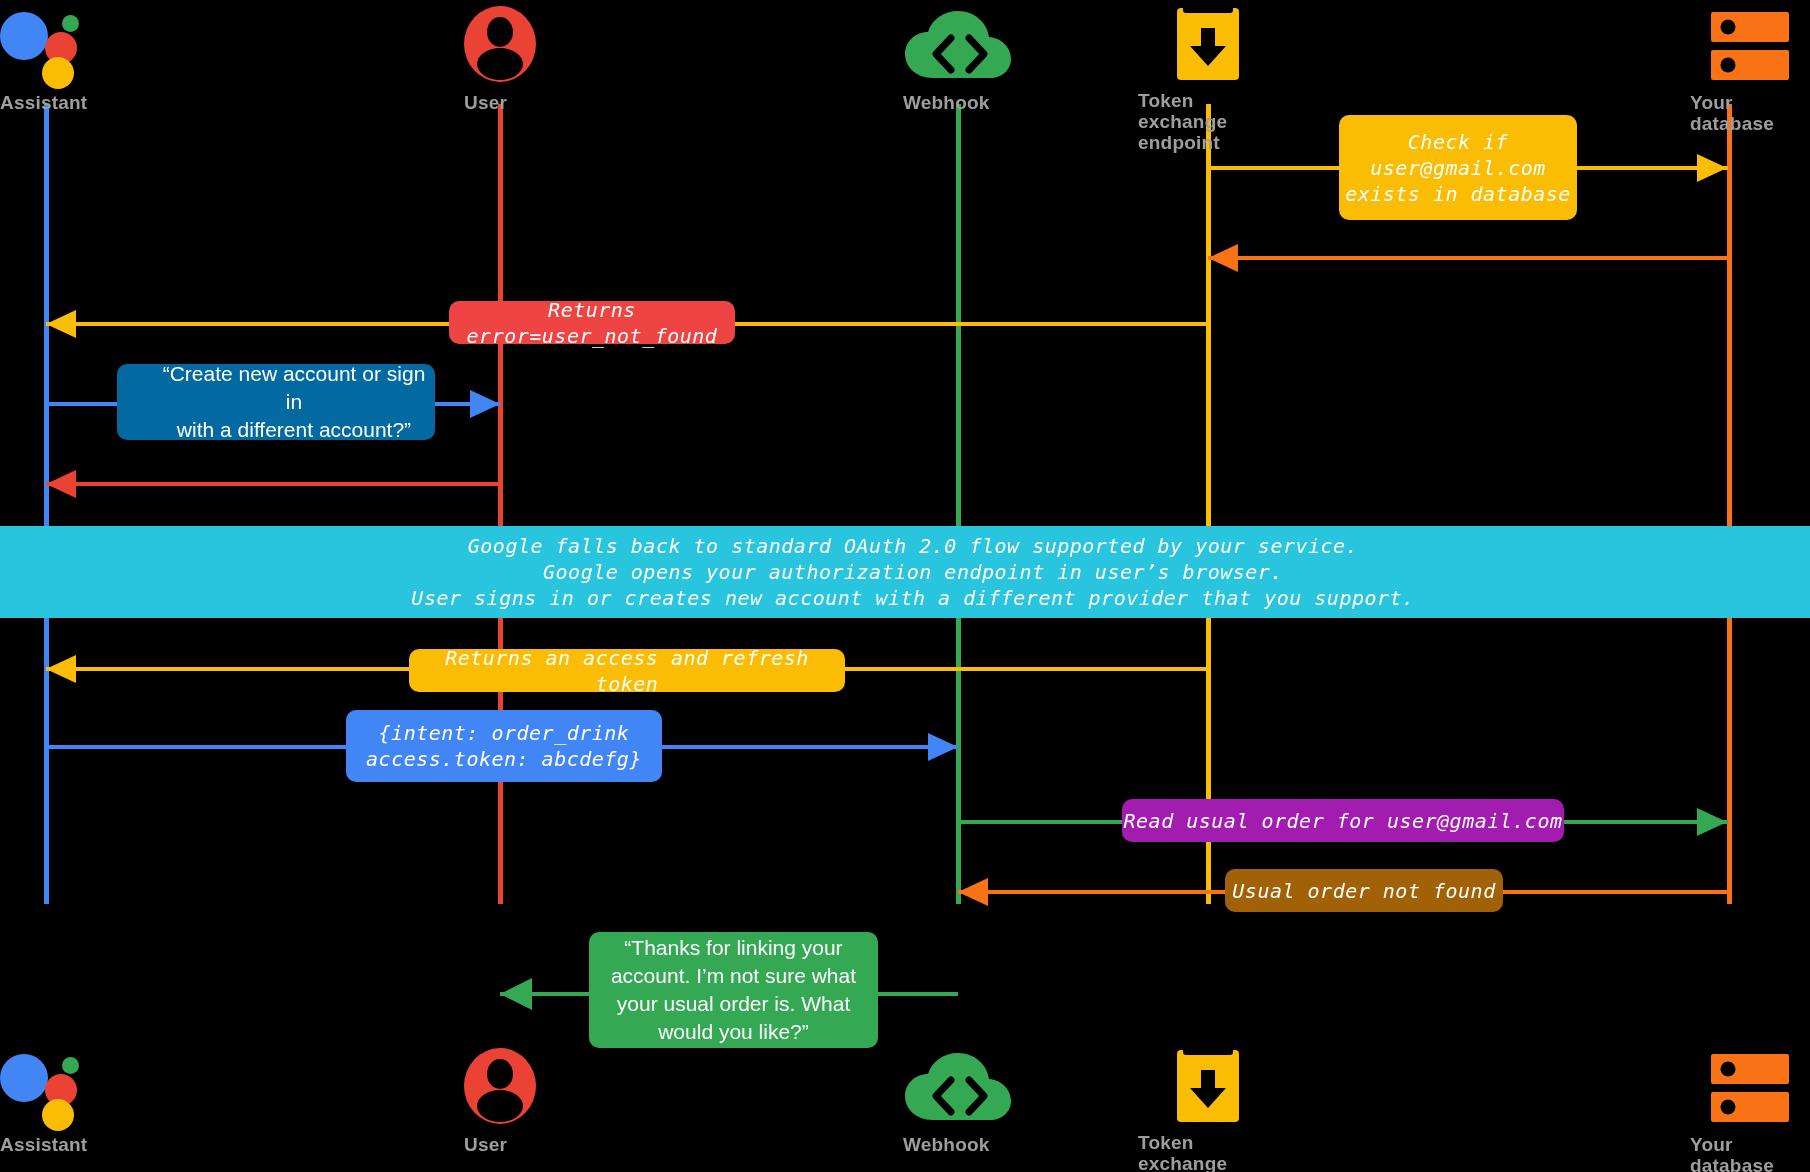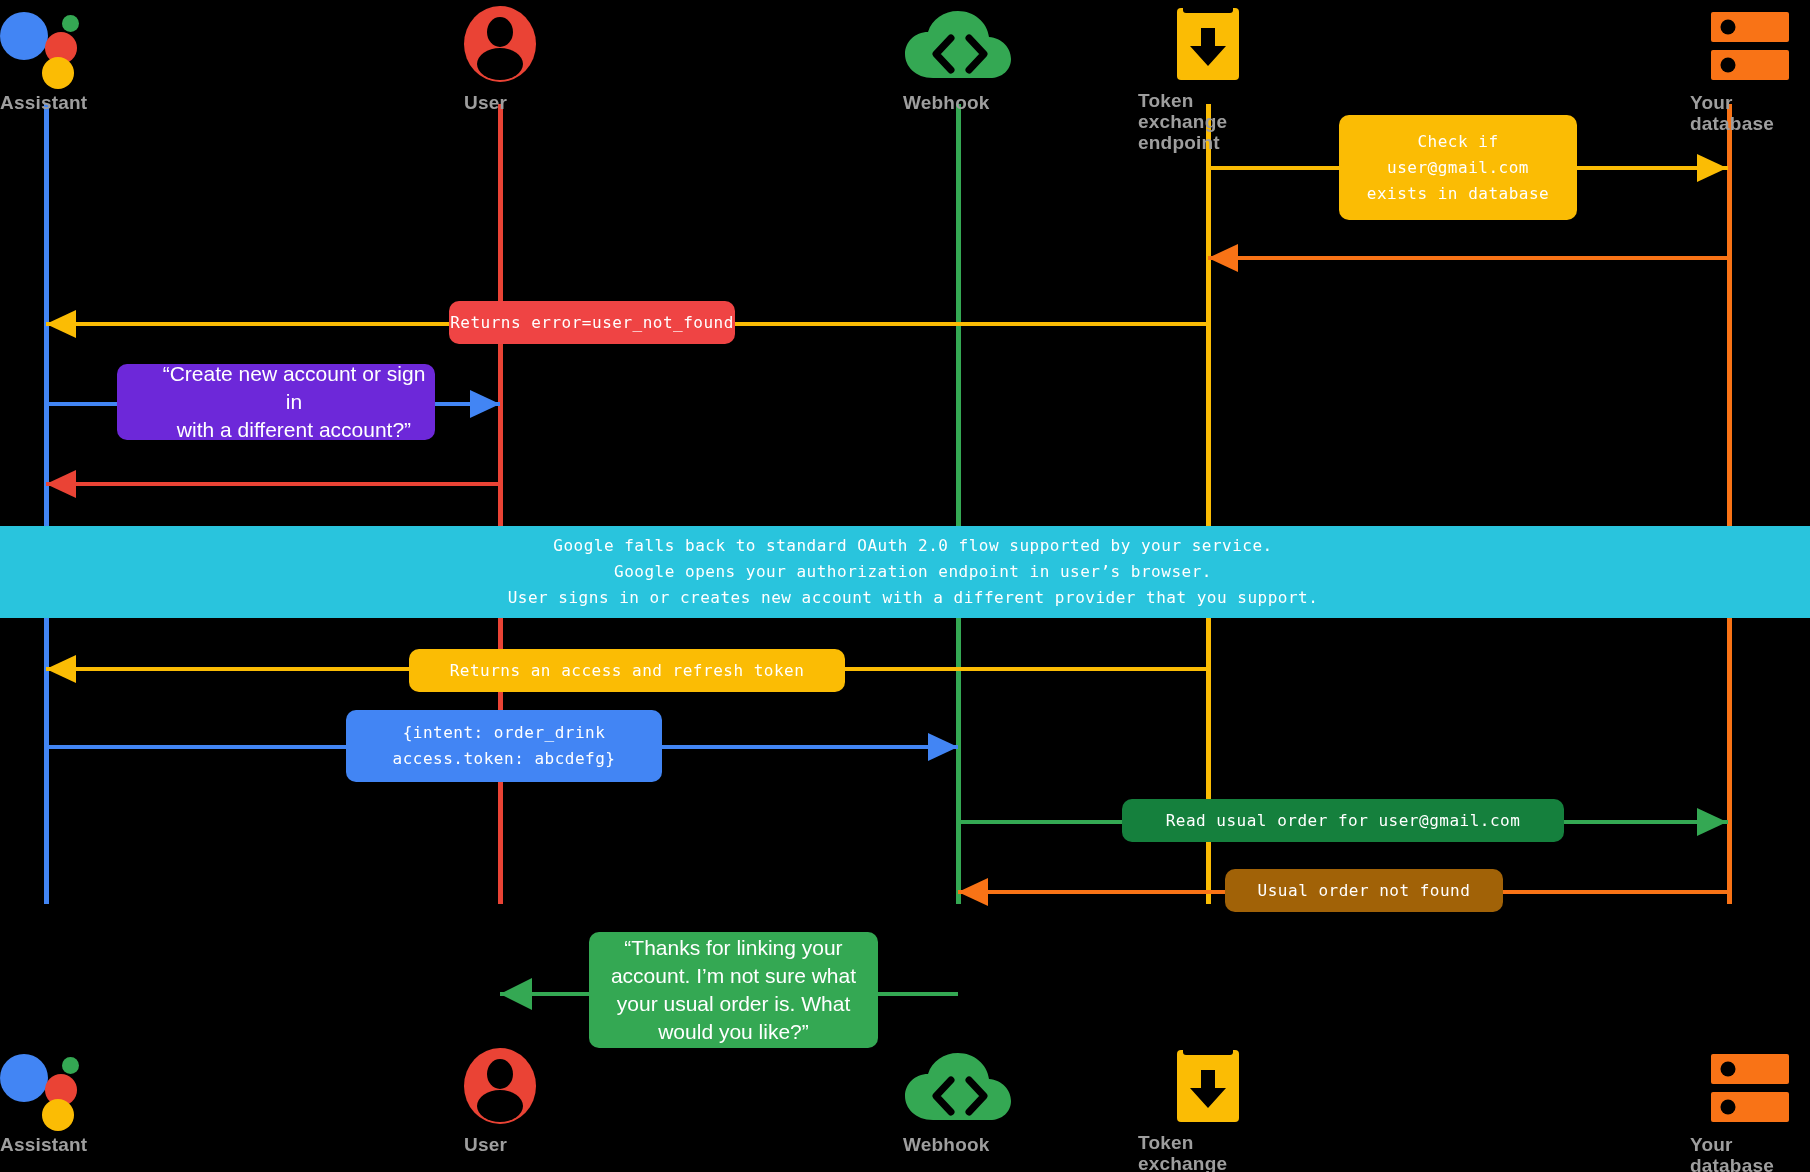--- a/index.html
+++ b/index.html
@@ -33,22 +33,22 @@
   
   .dbs{position:absolute;left:0;top:8px;width:78px;height:70px;}
 
   
   .msgline{position:absolute;height:4px;}
   .arrow{position:absolute;width:0;height:0;}
 
   .bubble{position:absolute;border-radius:10px;color:#fff;
           display:flex;align-items:center;justify-content:center;
           text-align:center;box-sizing:border-box;}
-  .mono{font-family:"DejaVu Sans Mono",monospace;
-        font-size:16px;line-height:26px;letter-spacing:.5px;}
+  .mono{font-family:"DejaVu Sans Mono",monospace;font-style:italic;
+        font-size:20px;line-height:26px;letter-spacing:.5px;}
   .sans{font-family:"Liberation Sans",sans-serif;font-size:21px;line-height:28px;}
 
   .note{position:absolute;left:0;width:1810px;background:#29c4dd;color:#fff;
         display:flex;align-items:center;justify-content:center;text-align:center;
         white-space:pre-line;}
 </style>
 </head>
 <body>
 
 <div id="stage">
@@ -125,42 +125,42 @@
 
   <div class="msgline" style="left:1208px;top:256px;width:520px;background:#f97316;"></div>
   <div class="arrow" style="left:1208px;top:244px;border-top:14px solid transparent;border-bottom:14px solid transparent;border-right:30px solid #f97316;"></div>
 
   <div class="msgline" style="left:46px;top:322px;width:1162px;background:#fbbc04;"></div>
   <div class="arrow" style="left:46px;top:310px;border-top:14px solid transparent;border-bottom:14px solid transparent;border-right:30px solid #fbbc04;"></div>
   <div class="bubble mono" style="left:449px;top:301px;width:286px;height:43px;background:#ef4444;">Returns error=user_not_found</div>
 
   <div class="msgline" style="left:46px;top:402px;width:454px;background:#4285f4;"></div>
   <div class="arrow" style="left:470px;top:390px;border-top:14px solid transparent;border-bottom:14px solid transparent;border-left:30px solid #4285f4;"></div>
-  <div class="bubble sans" style="left:117px;top:364px;width:318px;height:76px;background:#6d28d9;white-space:pre-line;padding-left:36px;">“Create new account or sign in
+  <div class="bubble sans" style="left:117px;top:364px;width:318px;height:76px;background:#0369a1;white-space:pre-line;padding-left:36px;">“Create new account or sign in
 with a different account?”</div>
 
   <div class="msgline" style="left:46px;top:482px;width:454px;background:#ea4335;"></div>
   <div class="arrow" style="left:46px;top:470px;border-top:14px solid transparent;border-bottom:14px solid transparent;border-right:30px solid #ea4335;"></div>
 
   <div class="note mono" style="top:526px;height:92px;padding-left:8px;">Google falls back to standard OAuth 2.0 flow supported by your service.
 Google opens your authorization endpoint in user’s browser.
 User signs in or creates new account with a different provider that you support.</div>
 
   <div class="msgline" style="left:46px;top:667px;width:1162px;background:#fbbc04;"></div>
   <div class="arrow" style="left:46px;top:655px;border-top:14px solid transparent;border-bottom:14px solid transparent;border-right:30px solid #fbbc04;"></div>
   <div class="bubble mono" style="left:409px;top:649px;width:436px;height:43px;background:#fbbc04;">Returns an access and refresh token</div>
 
   <div class="msgline" style="left:46px;top:745px;width:912px;background:#4285f4;"></div>
   <div class="arrow" style="left:928px;top:733px;border-top:14px solid transparent;border-bottom:14px solid transparent;border-left:30px solid #4285f4;"></div>
   <div class="bubble mono" style="left:346px;top:710px;width:316px;height:72px;background:#4285f4;white-space:pre-line;">{intent: order_drink
 access.token: abcdefg}</div>
 
   <div class="msgline" style="left:958px;top:820px;width:770px;background:#34a853;"></div>
   <div class="arrow" style="left:1697px;top:808px;border-top:14px solid transparent;border-bottom:14px solid transparent;border-left:30px solid #34a853;"></div>
-  <div class="bubble mono" style="left:1122px;top:799px;width:442px;height:43px;background:#15803d;">Read usual order for user@gmail.com</div>
+  <div class="bubble mono" style="left:1122px;top:799px;width:442px;height:43px;background:#a21caf;">Read usual order for user@gmail.com</div>
 
   <div class="msgline" style="left:958px;top:890px;width:770px;background:#f97316;"></div>
   <div class="arrow" style="left:958px;top:878px;border-top:14px solid transparent;border-bottom:14px solid transparent;border-right:30px solid #f97316;"></div>
   <div class="bubble mono" style="left:1225px;top:869px;width:278px;height:43px;background:#a16207;text-align:center;">Usual order not found</div>
 
   <div class="msgline" style="left:500px;top:992px;width:458px;background:#34a853;"></div>
   <div class="arrow" style="left:500px;top:978px;border-top:16px solid transparent;border-bottom:16px solid transparent;border-right:32px solid #34a853;"></div>
   <div class="bubble sans" style="left:589px;top:932px;width:289px;height:116px;background:#34a853;white-space:pre-line;">“Thanks for linking your
 account. I’m not sure what
 your usual order is. What

